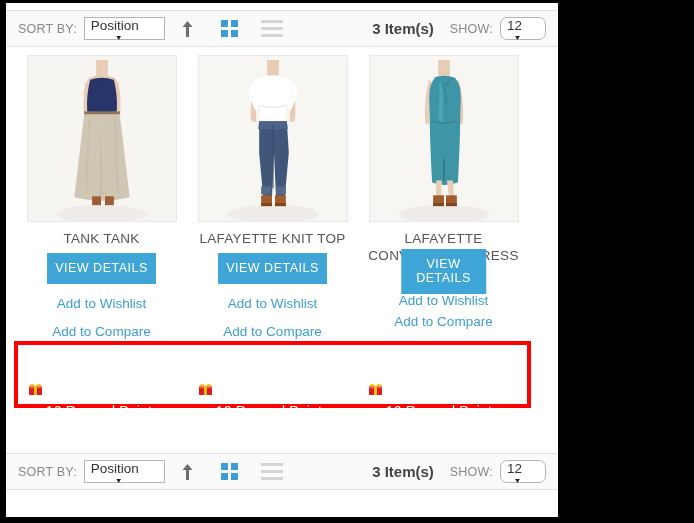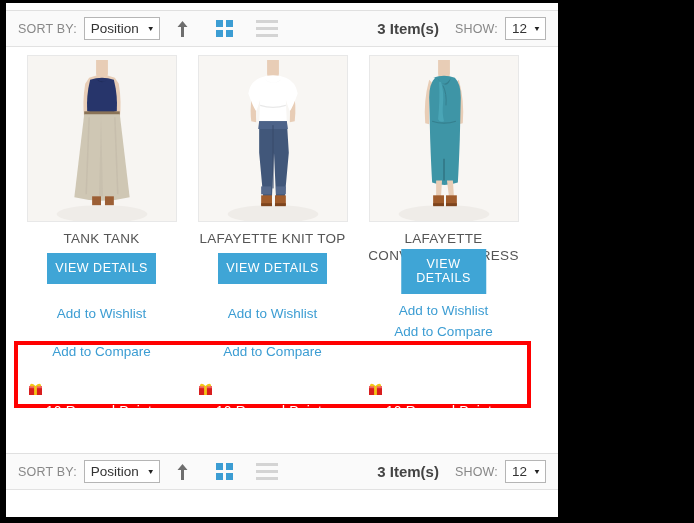--- a/index.html
+++ b/index.html
@@ -41,33 +41,34 @@
     letter-spacing: .2px;
     margin-right: 7px;
     white-space: nowrap;
   }
   .selectbox {
     display: inline-flex;
     align-items: center;
     border: 1px solid #b5b5b5;
     background: #ffffff;
     height: 23px;
-    padding: 0 4px 0 6px;
+    padding: 0 17px 0 6px;
     font-size: 13.5px;
     color: #333;
     cursor: pointer;
     position: relative;
+    flex-direction: column;
   }
   .selectbox .val { padding-right: 8px; }
   .selectbox .caret {
     font-size: 8px;
     color: #222;
     transform: scaleY(.85);
   }
-  .sel-show { min-width: 38px; }
+  .sel-show { min-width: 38px; border-radius: 7px; }
   .sel-show .val { padding-right: 6px; }
 
   .sort-arrow {
     width: 30px; height: 30px;
     display: flex; align-items: center; justify-content: center;
     cursor: pointer;
     margin-left: 8px;
   }
   .sort-arrow svg { display:block; }
 
@@ -150,21 +151,21 @@
     padding: 8px 8px 9px;
     margin-top: 6px;
     cursor: pointer;
     border: none;
     font-family: inherit;
   }
   .link {
     display: block;
     font-size: 13.5px;
     color: #3c9dd3;
-    margin-top: 22px;
+    margin-top: 12px;
     cursor: pointer;
     line-height: 16px;
   }
 
   
   .product.stacked .pname { position: relative; z-index: 1; }
   .product.stacked .pprice { position: relative; z-index: 1; }
   .product.stacked .stars  { position: relative; z-index: 1; }
   .product.stacked .btn-view {
     position: absolute;

